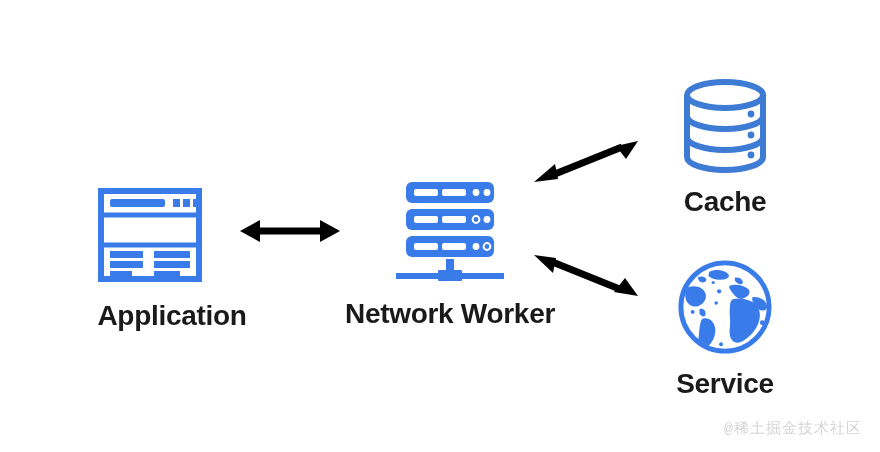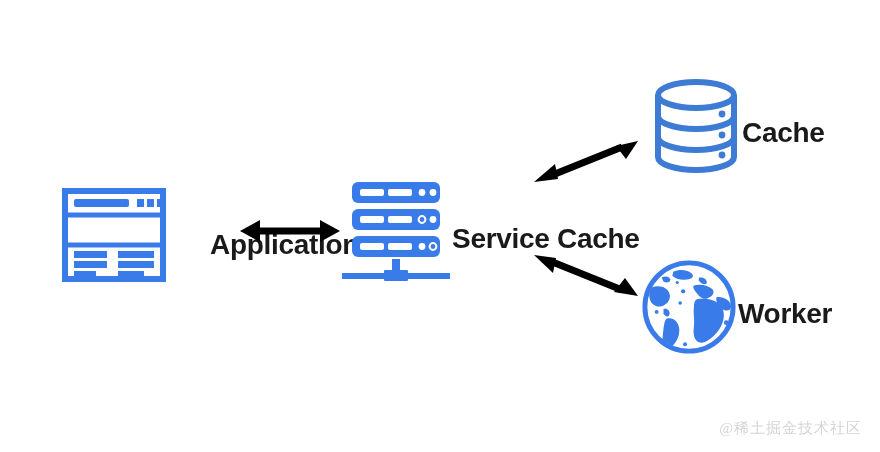--- a/index.html
+++ b/index.html
@@ -13,21 +13,21 @@
   #canvas {
     position: relative;
     width: 880px;
     height: 452px;
     background: #ffffff;
     overflow: hidden;
   }
   .node {
     position: absolute;
     display: flex;
-    flex-direction: row;
+    flex-direction: column;
     align-items: center;
   }
   .node-label {
     font-family: "Liberation Sans", sans-serif;
     font-weight: bold;
     color: #1a1a1a;
     letter-spacing: -0.3px;
     white-space: nowrap;
     line-height: 1;
   }
@@ -52,21 +52,21 @@
   #arrow-sw-cache { left: 530px; top: 133px; }
   #arrow-sw-network { left: 530px; top: 248px; }
 
   
   #watermark {
     position: absolute;
     right: 18px;
     bottom: 14px;
     font-size: 15px;
     color: #d5d5d5;
-    font-family: Liberation Serif, serif;
+    font-family: Liberation Mono, monospace;
     letter-spacing: 1px;
     white-space: nowrap;
   }
 </style>
 </head>
 <body>
 
 <div id="canvas">
 
   <div class="node" id="node-application">
@@ -119,21 +119,21 @@
         <circle cx="82" cy="68.5" r="3.4" fill="#ffffff"></circle>
         <circle cx="93" cy="68.5" r="3.4" fill="none" stroke="#ffffff" stroke-width="2"></circle>
 
         <rect x="52" y="81" width="8" height="14" fill="#3a7bea"></rect>
 
         <rect x="44" y="92" width="24" height="11" rx="1" fill="#3a7bea"></rect>
 
         <rect x="2" y="95" width="108" height="6" fill="#3a7bea"></rect>
       </svg>
     </span>
-    <span class="node-label">Service Cache</span>
+    <span class="node-label">Network Worker</span>
   </div>
 
   <div class="node" id="node-cache">
     <span>
       <svg width="92" height="96" viewBox="0 0 92 96" xmlns="http://www.w3.org/2000/svg">
         <g fill="none" stroke="#3e7bd4" stroke-width="6">
 
           <path d="M8 17 L8 79"></path>
           <path d="M84 17 L84 79"></path>
 
@@ -182,21 +182,21 @@
 
           <circle cx="17" cy="55" r="2"></circle>
           <circle cx="41" cy="46" r="1.8"></circle>
           <circle cx="44" cy="34" r="2.2"></circle>
           <circle cx="38" cy="25" r="1.6"></circle>
           <circle cx="88" cy="66" r="2.4"></circle>
           <circle cx="46" cy="88" r="2"></circle>
         </g>
       </svg>
     </span>
-    <span class="node-label">Worker</span>
+    <span class="node-label">Service</span>
   </div>
 
   <div class="arrow" id="arrow-app-sw">
     <svg width="104" height="46" viewBox="0 0 104 46" xmlns="http://www.w3.org/2000/svg">
       <line x1="18" y1="23" x2="86" y2="23" stroke="#000000" stroke-width="7"></line>
       <polygon points="2,23 22,12 22,34" fill="#000000"></polygon>
       <polygon points="102,23 82,12 82,34" fill="#000000"></polygon>
     </svg>
   </div>
 

